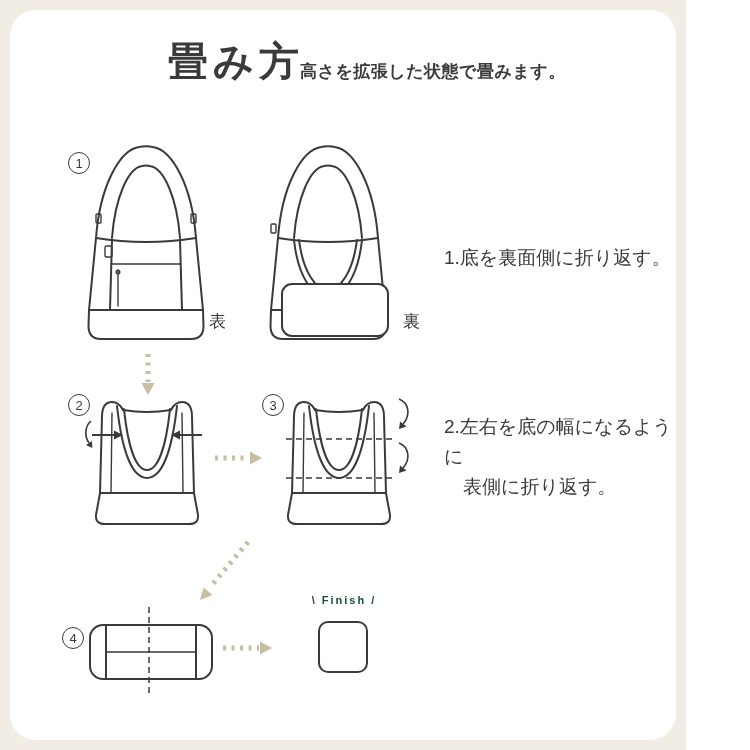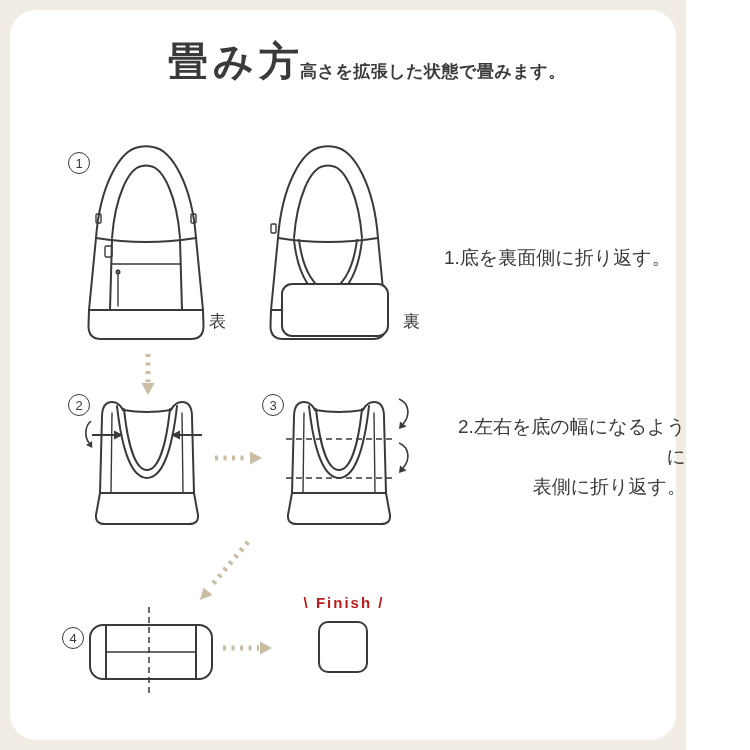--- a/index.html
+++ b/index.html
@@ -6,23 +6,23 @@
   html,body { width:750px; height:750px; }
   body { font-family:"Liberation Sans","DejaVu Sans",sans-serif; }
   .page { position:relative; width:686px; height:750px; background:#f1ede4; overflow:hidden; }
   .card { position:absolute; inset:10px; background:#ffffff; border-radius:26px; }
   .abs { position:absolute; }
   .title { font-size:40px; font-weight:600; color:#3a3a3a; letter-spacing:5px; }
   .subtitle { font-size:17px; font-weight:700; color:#3a3a3a; letter-spacing:0.5px; }
   .badge { width:22px; height:22px; border:1.5px solid #3a3a3a; border-radius:50%;
            display:flex; align-items:center; justify-content:center;
            font-size:13px; color:#3a3a3a; background:#fff; }
-  .instr { font-size:19px; line-height:1.58; color:#3a3a3a; white-space:pre-line;text-align:right; }
+  .instr { font-size:19px; line-height:1.58; color:#3a3a3a; white-space:pre-line; }
   .flabel { font-size:17px; color:#3a3a3a; }
-  .finish-label { font-size:15px; color:#b91c1c; letter-spacing:2px; font-weight:600; }
+  .finish-label { font-size:11px; color:#14532d; letter-spacing:2px; font-weight:600; }
   .finish-box { width:50px; height:52px; border:2px solid #3a3a3a; border-radius:10px; background:#fff; }
   svg { display:block; overflow:visible; }
   .line { fill:none; stroke:#3a3a3a; stroke-width:2; stroke-linecap:round; stroke-linejoin:round; }
   .thin { stroke-width:1.4; }
   .dashline { fill:none; stroke:#3a3a3a; stroke-width:1.5; stroke-dasharray:6 4; }
   .dots { fill:none; stroke:#c9bda4; stroke-width:5; stroke-dasharray:3 5.5; }
   .dothead { fill:#c9bda4; stroke:none; }
   .blackfill { fill:#3a3a3a; stroke:none; }
 </style>
 </head>

